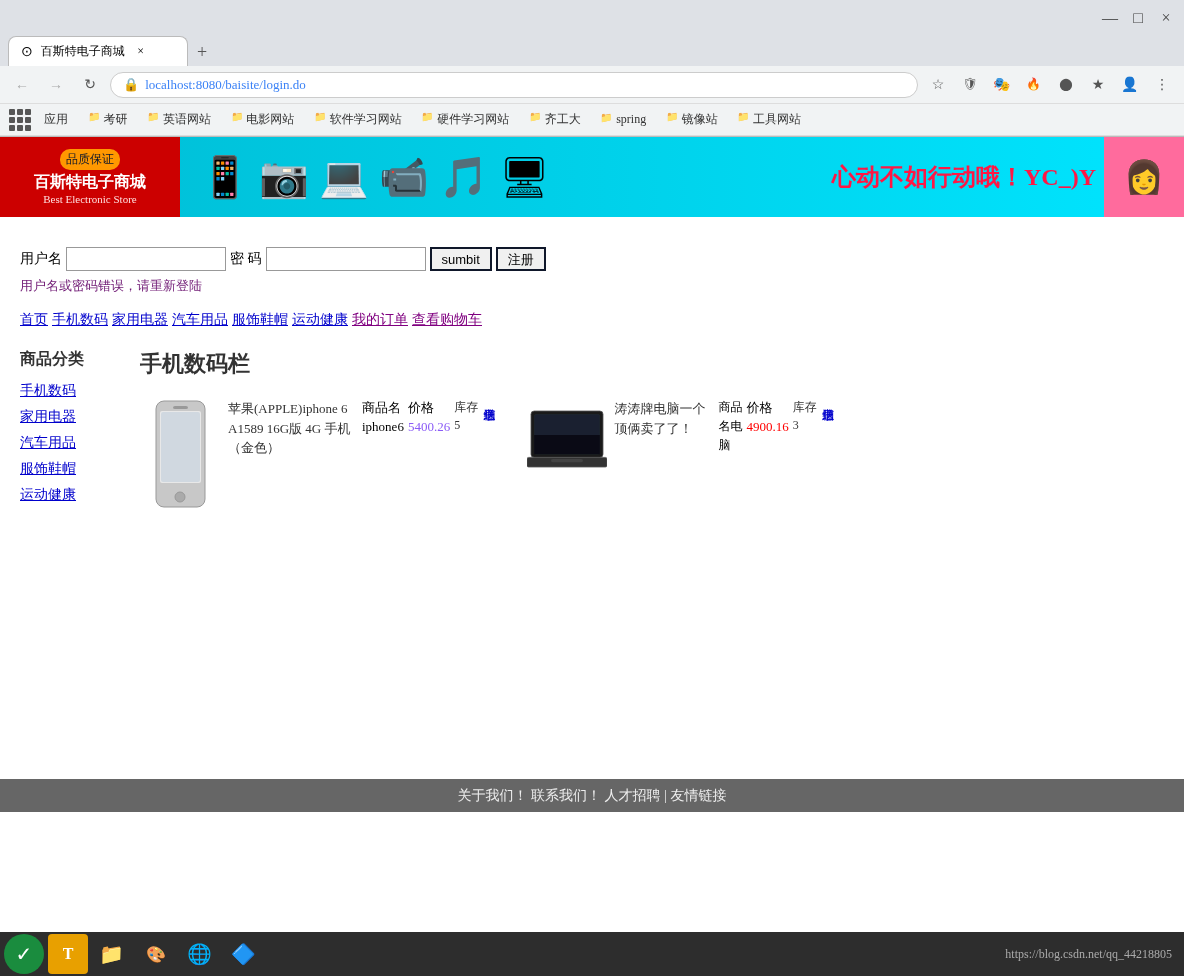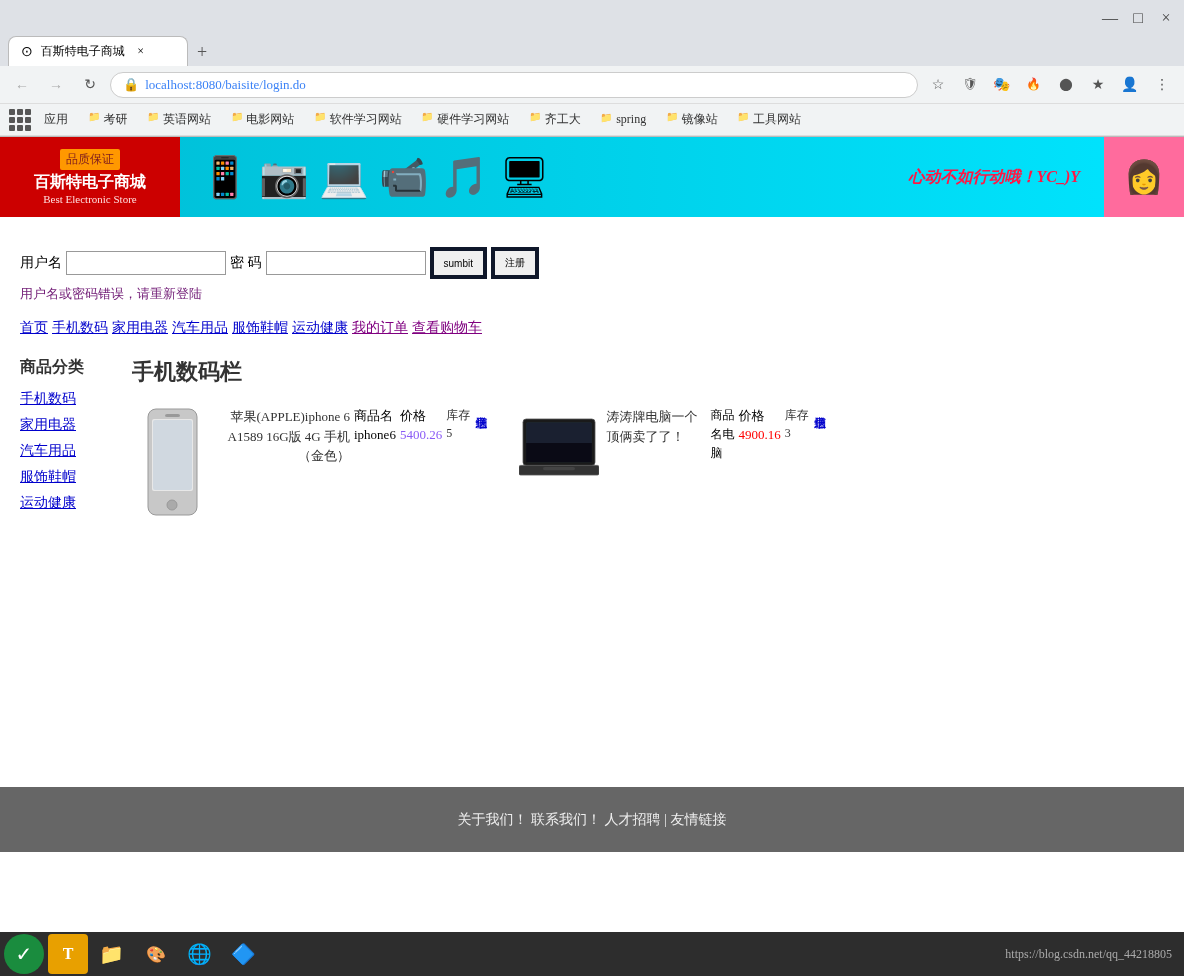--- a/index.html
+++ b/index.html
@@ -159,40 +159,39 @@
       align-items: center;
       justify-content: center;
       color: #fff;
       padding: 0 8px;
     }
     .banner-logo-main { font-size: 18px; font-weight: bold; background: #c00; }
     .banner-logo-quality {
       background: #ff9800;
       padding: 2px 6px;
       font-size: 12px;
-      color: #7f1d1d;
-      border-radius: 2px;
+      color: #0f172a;
+      border-radius: 10px;
       margin-bottom: 2px;
     }
     .banner-logo-sub { font-size: 11px; color: #ffdddd; }
     .banner-products {
       display: flex;
       align-items: center;
       gap: 10px;
       padding: 0 20px;
       flex: 1;
     }
     .banner-slogan {
       margin-left: auto;
-      font-size: 16px;
+      font-size: 24px;
       font-weight: bold;
       color: #ff1744;
-      padding-right: 24px;
+      padding-right: 8px;
       white-space: nowrap;
-      font-style: italic;
     }
 
     
     .login-area {
       padding: 20px 20px 8px 20px;
     }
     .login-form {
       display: flex;
       align-items: center;
       gap: 4px;
@@ -201,25 +200,25 @@
     .login-label { font-size: 14px; }
     .login-input {
       border: 1px solid #999;
       padding: 3px 6px;
       font-size: 13px;
       width: 160px;
       height: 24px;
     }
     .login-btn {
       padding: 2px 10px;
-      font-size: 10px;
-      border: 4px solid #0f172a;
+      font-size: 13px;
+      border: 2px solid #0f172a;
       background: #f0f0f0;
       cursor: pointer;
-      height: 32px;
+      height: 24px;
     }
     .login-error {
       color: #701a75;
       font-size: 13px;
       margin-bottom: 4px;
     }
 
     
     .nav-links {
       padding: 4px 20px 10px 20px;
@@ -232,21 +231,21 @@
       text-decoration: underline;
       cursor: pointer;
       font-size: 14px;
     }
     .nav-link.visited { color: #800080; }
 
     
     .main-content {
       display: flex;
       padding: 10px 20px;
-      gap: 12px;
+      gap: 20px;
       min-height: 400px;
     }
 
     
     .sidebar {
       min-width: 100px;
       max-width: 120px;
     }
     .sidebar-title {
       font-size: 16px;
@@ -295,21 +294,21 @@
       color: #333;
       line-height: 1.4;
       max-width: 150px;
     }
 
     
     .footer {
       background: #666;
       color: #eee;
       text-align: center;
-      padding: 20px;
+      padding: 4px;
       margin-top: 40px;
       font-size: 14px;
       line-height: 1.8;
     }
     .footer-link {
       color: #eee;
       cursor: pointer;
     }
 
     
@@ -512,21 +511,21 @@
           <div class="product-image">
             <svg width="55" height="110" viewBox="0 0 55 110">
               <rect x="3" y="2" width="49" height="106" rx="8" ry="8" fill="#c8c8c8" stroke="#999" stroke-width="1"></rect>
               <rect x="7" y="12" width="41" height="72" rx="2" fill="#e8e8e8"></rect>
               <circle cx="27" cy="98" r="5" fill="#aaa" stroke="#999" stroke-width="1"></circle>
               <rect x="20" y="7" width="15" height="3" rx="2" fill="#999"></rect>
               <rect x="8" y="13" width="39" height="70" rx="2" fill="#d0d8e0"></rect>
             </svg>
           </div>
           <div style="display:flex;align-items:flex-start;gap:4px;">
-            <div class="product-name" style="font-size:13px;line-height:1.5;max-width:130px;text-align:right;">苹果(APPLE)iphone 6 A1589 16G版 4G 手机（金色）</div>
+            <div class="product-name" style="font-size:13px;line-height:1.5;max-width:130px;">苹果(APPLE)iphone 6 A1589 16G版 4G 手机（金色）</div>
             <div style="display:flex;flex-direction:column;gap:2px;font-size:13px;">
               <span>商品名</span>
               <span>iphone6</span>
             </div>
             <div style="display:flex;flex-direction:column;gap:2px;font-size:13px;">
               <span>价格</span>
               <span style="color:#8b5cf6;">5400.26</span>
             </div>
             <div style="display:flex;flex-direction:column;gap:2px;font-size:12px;color:#333;">
               <span>库存</span>

